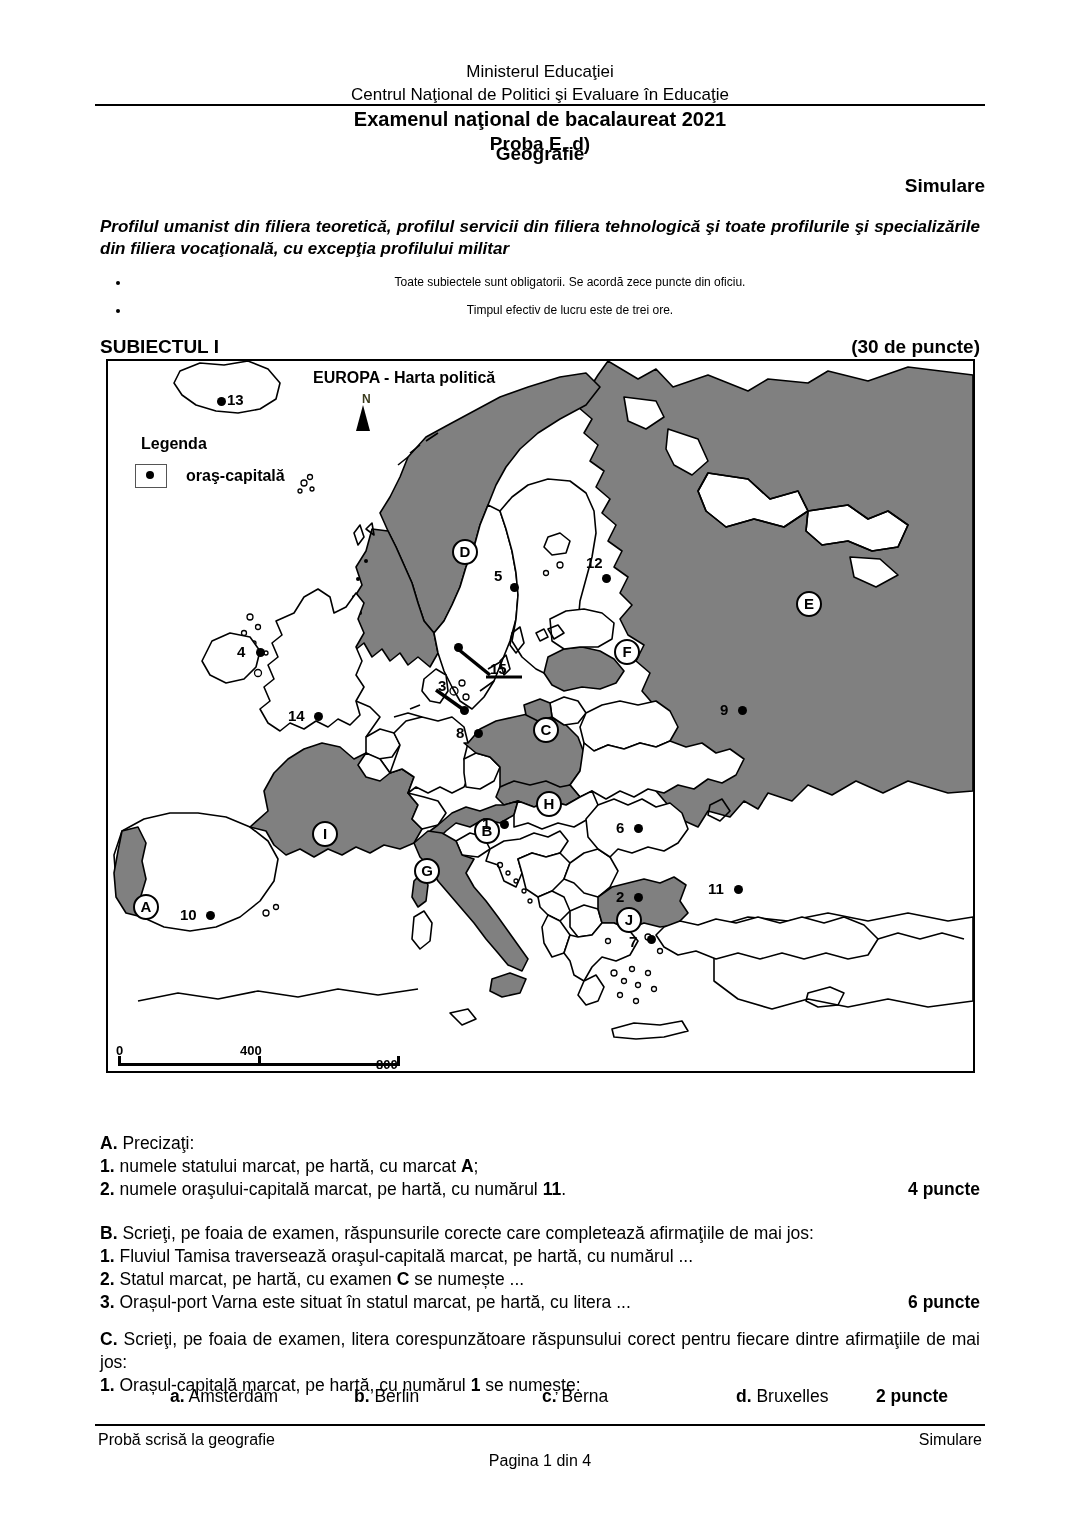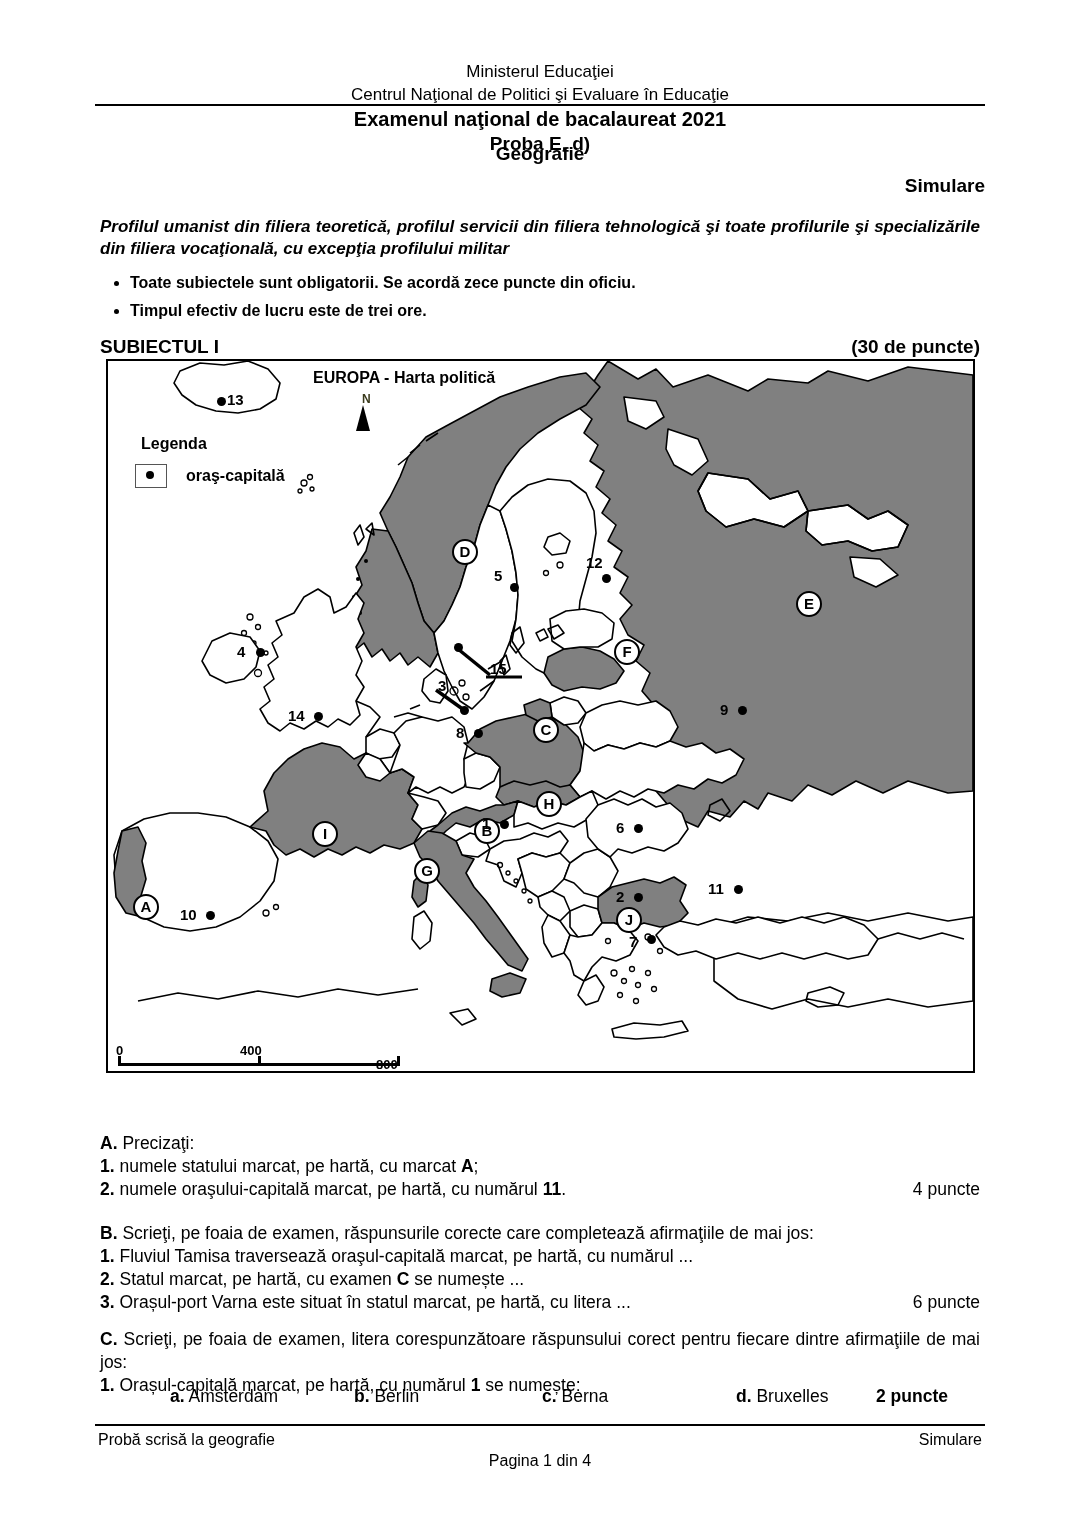--- a/index.html
+++ b/index.html
@@ -19,21 +19,21 @@
 
   .title{position:absolute;left:95px;width:890px;text-align:center;font-weight:bold;}
   #t1{top:108px;font-size:20px;}
   #t2{top:133px;font-size:19px;}
   #t3{top:143px;font-size:19px;}
   #simulare-top{position:absolute;right:95px;top:175px;font-size:19px;font-weight:bold;}
 
   .profil{position:absolute;left:100px;top:216px;width:880px;
           font-size:17px;font-weight:bold;font-style:italic;line-height:22px;text-align:justify;}
 
-  .bullets{position:absolute;left:100px;top:272px;width:880px;font-size:16px;font-weight:bold;}
+  .bullets{position:absolute;left:100px;top:272px;width:880px;font-size:12px;font-weight:normal;text-align:center;}
   .bullets li{margin-bottom:7px;line-height:21px;}
   ul.bullets{padding-left:30px;margin:0;list-style:disc;}
 
   #subiect-row{position:absolute;left:100px;top:336px;width:880px;height:24px;}
   #subiect-label{position:absolute;left:0;top:0;font-size:19px;font-weight:bold;}
   #subiect-points{position:absolute;right:0;top:0;font-size:19px;font-weight:bold;}
 
   
   #map-frame{
     position:absolute;left:106px;top:359px;width:869px;height:714px;
@@ -67,21 +67,21 @@
   .cap-dot{position:absolute;width:9px;height:9px;border-radius:50%;background:#000;}
   .num-label{position:absolute;font-size:15px;font-weight:bold;}
 
   
   .blk{position:absolute;left:100px;width:880px;font-size:17.5px;line-height:23px;}
   #lead{top:1076px;font-weight:bold;}
   #secA{top:1132px;}
   #secB{top:1222px;}
   #secC{top:1328px;text-align:justify;}
   .qline{display:block;}
-  .pts{float:right;font-weight:normal;}
+  .pts{float:right;font-weight:bold;}
   b.lbl{font-weight:bold;}
 
   #choices{position:absolute;left:168px;top:1384px;width:812px;font-size:17.5px;}
   #choices td{font-size:17.5px;padding:0;}
   #choices td.pt{font-weight:bold;}
 
   .foot-rule{position:absolute;left:95px;top:1424px;width:890px;height:2px;background:#000;}
   #foot-left{position:absolute;left:98px;top:1431px;font-size:16px;}
   #foot-right{position:absolute;right:98px;top:1431px;font-size:16px;}
   #foot-center{position:absolute;left:95px;top:1452px;width:890px;text-align:center;font-size:16px;}

